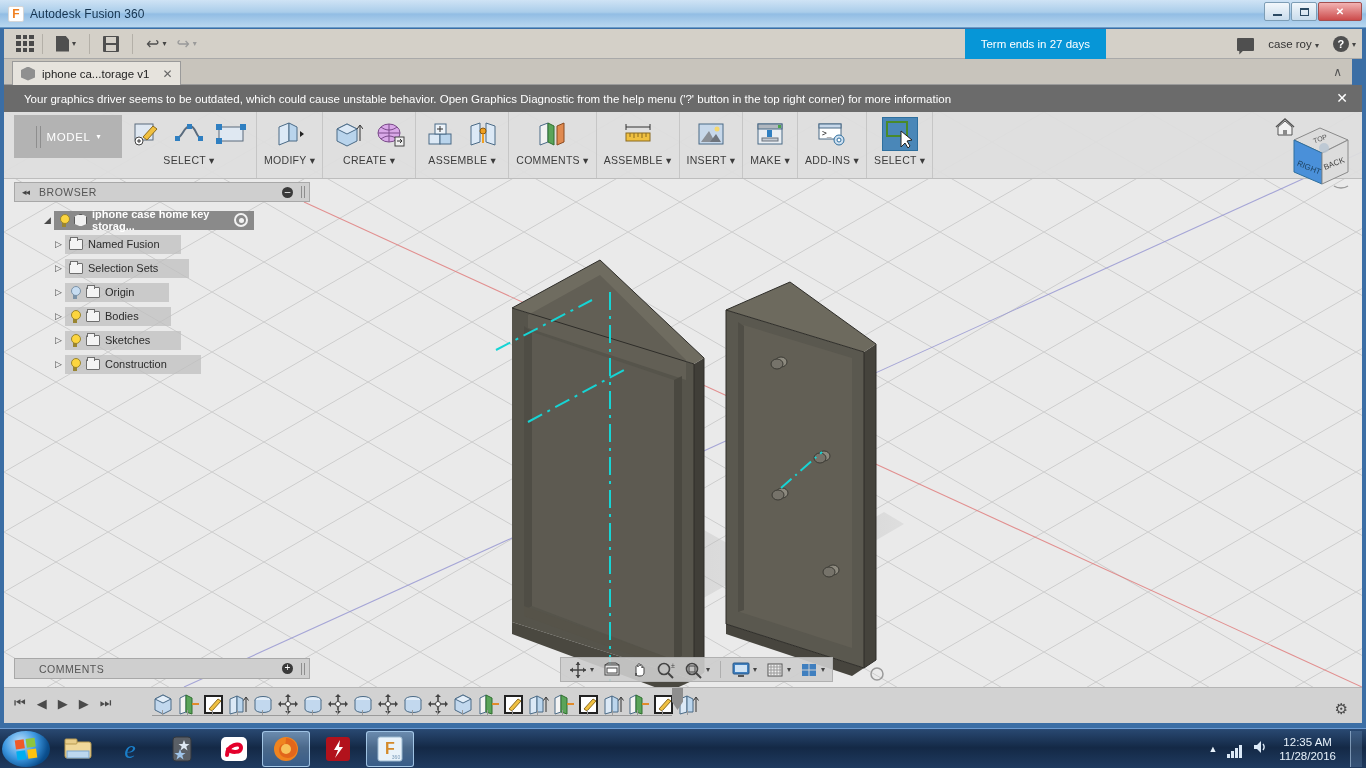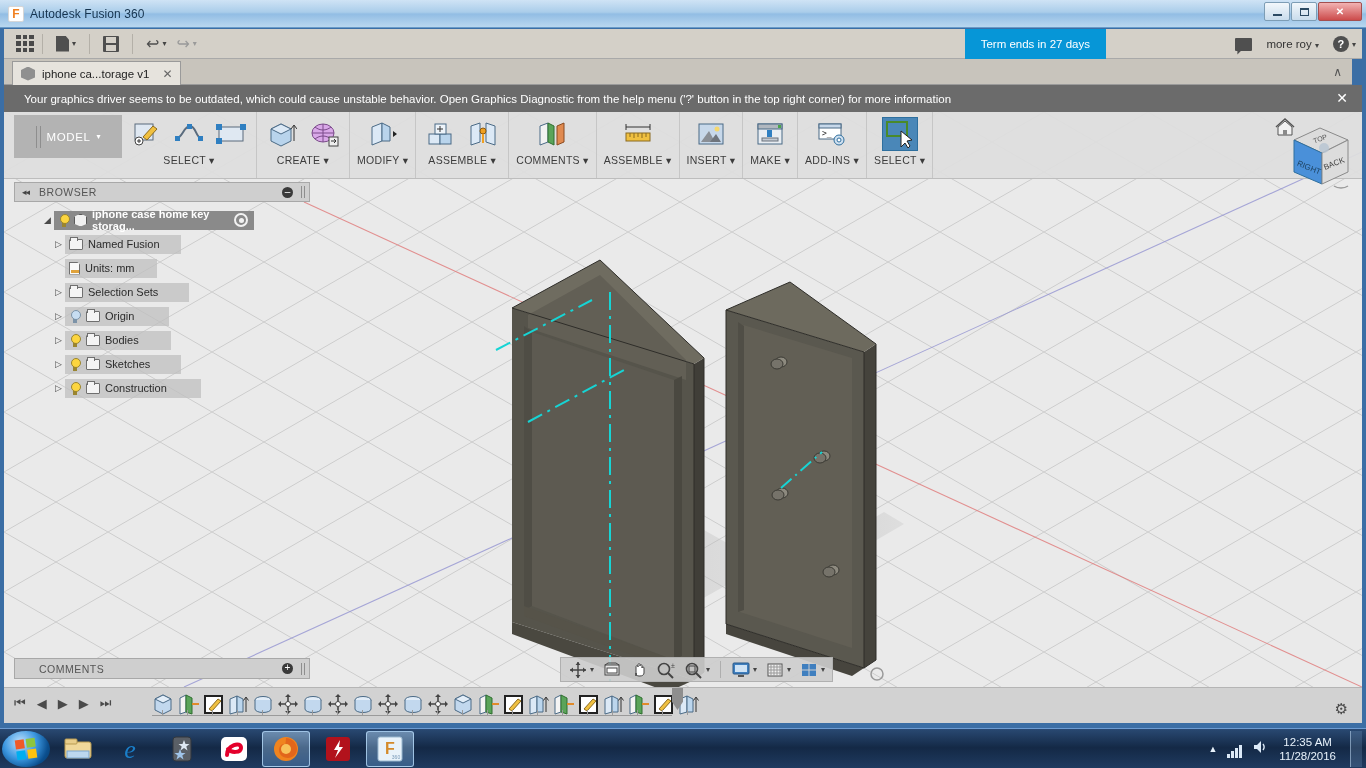--- a/index.html
+++ b/index.html
@@ -261,21 +261,21 @@
     </div>
     <div class="tbtn">
       <span class="arrow-ico" style="color:#9a9a9a">↪</span>
       <span class="caret" style="color:#9a9a9a">▾</span>
     </div>
 
     <div class="term-badge">Term ends in 27 days</div>
     <div class="right-tools">
       <span class="chat-ico"></span>
       <span class="user-name">
-        <span>more roy</span>
+        <span>case roy</span>
         <span class="caret"> ▾</span>
       </span>
       <span style="display:flex;align-items:center;gap:3px;">
         <span class="help-ico">?</span>
         <span class="caret">▾</span>
       </span>
     </div>
   </div>
 
   <div class="tabstrip">
@@ -399,48 +399,48 @@
             </svg>
         </div>
       </div>
       <div class="glabel"><span>SELECT</span><span> ▾</span></div>
     </div>
 
     <div class="rgroup">
       <div class="ricons">
         <div class="ritem">
           <svg width="30" height="26" viewBox="0 0 30 26">
+              <polygon points="4,6 14,2 14,20 4,24" fill="#dce9f6" stroke="#4a6a86"></polygon>
+              <polygon points="14,2 22,6 22,20 14,20" fill="#b9d4ec" stroke="#4a6a86"></polygon>
+              <path d="M22 13h6M25 10l4 3-4 3" fill="#222"></path>
+            </svg>
+        </div>
+      </div>
+      <div class="glabel"><span>MODIFY</span><span> ▾</span></div>
+    </div>
+
+    <div class="rgroup">
+      <div class="ricons">
+        <div class="ritem">
+          <svg width="30" height="26" viewBox="0 0 30 26">
               <polygon points="4,8 14,3 24,8 24,20 14,25 4,20" fill="#b9d4ec" stroke="#4a6a86"></polygon>
               <polygon points="4,8 14,3 24,8 14,13" fill="#dce9f6" stroke="#4a6a86"></polygon>
               <path d="M27 20 L27 5 M24 8 l3 -4 l3 4" stroke="#333" fill="none"></path>
             </svg>
         </div>
         <div class="ritem">
           <svg width="30" height="26" viewBox="0 0 30 26">
               <ellipse cx="14" cy="12" rx="11" ry="9" fill="#d9a8e8" stroke="#7a4a8a"></ellipse>
               <path d="M3 12h22M14 3v18M6 6c5 4 11 4 16 0M6 18c5-4 11-4 16 0" stroke="#7a4a8a" fill="none"></path>
               <rect x="20" y="16" width="9" height="9" fill="#eee" stroke="#444"></rect>
               <path d="M22 20h5M25 18l2 2-2 2" stroke="#333" fill="none"></path>
             </svg>
         </div>
       </div>
       <div class="glabel"><span>CREATE</span><span> ▾</span></div>
-    </div>
-
-    <div class="rgroup">
-      <div class="ricons">
-        <div class="ritem">
-          <svg width="30" height="26" viewBox="0 0 30 26">
-              <polygon points="4,6 14,2 14,20 4,24" fill="#dce9f6" stroke="#4a6a86"></polygon>
-              <polygon points="14,2 22,6 22,20 14,20" fill="#b9d4ec" stroke="#4a6a86"></polygon>
-              <path d="M22 13h6M25 10l4 3-4 3" fill="#222"></path>
-            </svg>
-        </div>
-      </div>
-      <div class="glabel"><span>MODIFY</span><span> ▾</span></div>
     </div>
 
     <div class="rgroup">
       <div class="ricons">
         <div class="ritem">
           <svg width="30" height="26" viewBox="0 0 30 26">
               <rect x="3" y="13" width="11" height="10" fill="#dce9f6" stroke="#4a6a86"></rect>
               <rect x="14" y="13" width="11" height="10" fill="#b9d4ec" stroke="#4a6a86"></rect>
               <rect x="9" y="3" width="11" height="10" fill="#eef4fa" stroke="#4a6a86"></rect>
               <path d="M14 5v6M11 8h6" stroke="#333"></path>
@@ -580,26 +580,20 @@
     </div>
 
     <div class="trow" style="padding-left:38px;">
       <span class="tarrow">▷</span>
       <span class="tchip" style="width:116px;">
         <span class="folder"></span>
         <span class="tlabel">Named Fusion</span>
       </span>
     </div>
 
-    <div class="trow" style="padding-left:51px;">
-      <span class="tchip" style="width:92px;">
-        <span class="pagei"></span>
-        <span class="tlabel">Units: mm</span>
-      </span>
-    </div>
 
     <div class="trow" style="padding-left:38px;">
       <span class="tarrow">▷</span>
       <span class="tchip" style="width:124px;">
         <span class="folder"></span>
         <span class="tlabel">Selection Sets</span>
       </span>
     </div>
 
     <div class="trow" style="padding-left:38px;">

